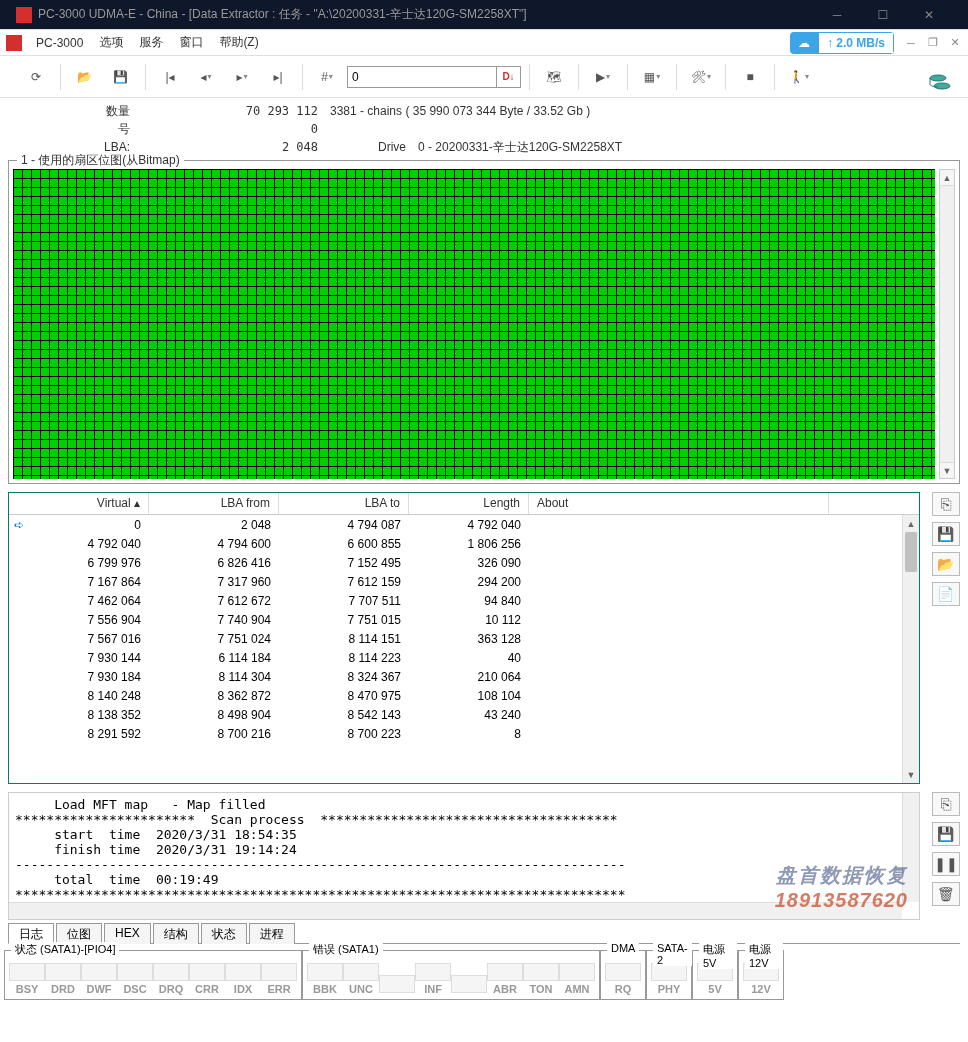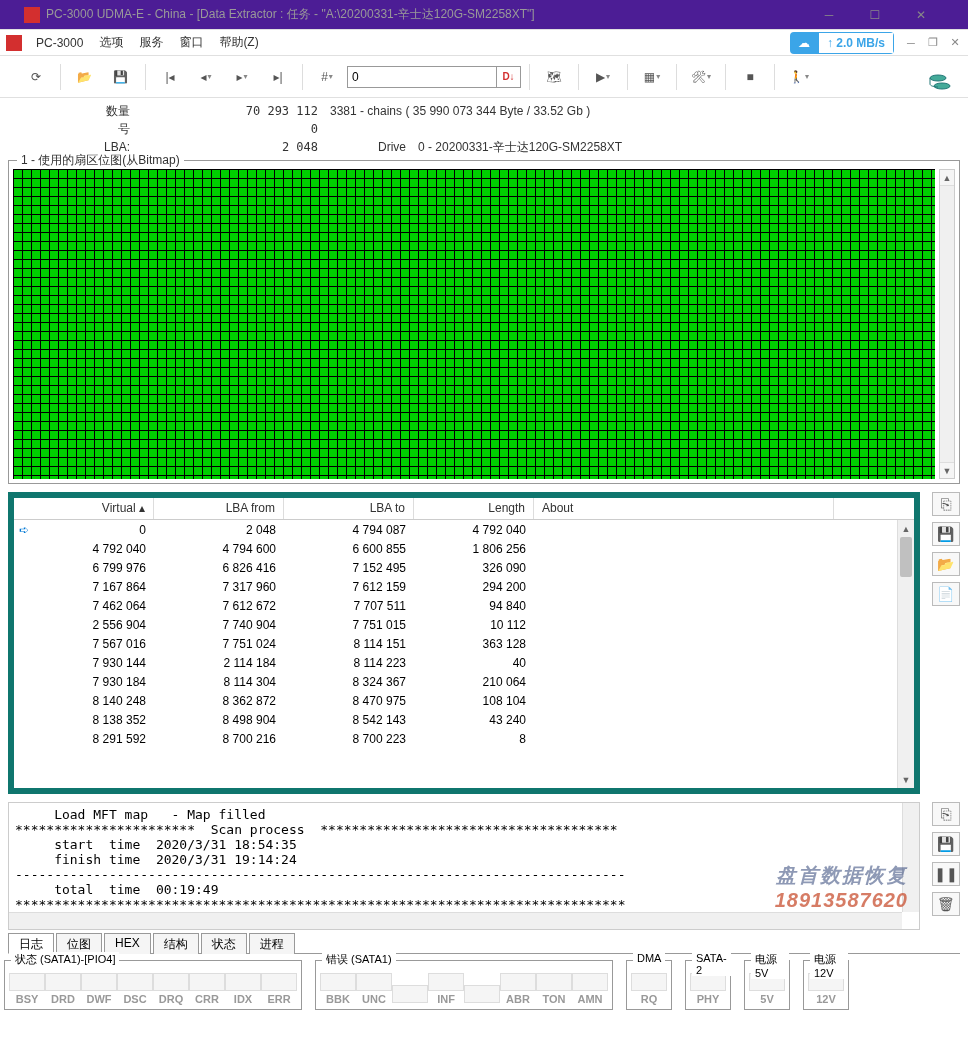--- a/index.html
+++ b/index.html
@@ -1,19 +1,19 @@
 <!DOCTYPE html>
 <html><head>
 <meta charset="utf-8">
 <style>
 * { margin: 0; padding: 0; box-sizing: border-box; font-family: "Microsoft YaHei", Arial, sans-serif; }
 body { background: #fff; width: 968px; height: 1042px; overflow: hidden; font-size: 12px; }
 
 
-.titlebar { height: 30px; background: #4c1d95; display: flex; align-items: center; padding: 0 24px; border-bottom: 1px solid #e0e0e0; }
+.titlebar { height: 30px; background: #0f172a; display: flex; align-items: center; padding: 0 16px; border-bottom: 1px solid #e0e0e0; }
 .titlebar .app-icon { width: 16px; height: 16px; background: #d32f2f; margin-right: 6px; }
 .titlebar .title { color: #999; font-size: 12px; flex: 1; }
 .titlebar .win-controls { display: flex; gap: 0; }
 .titlebar .win-btn { width: 46px; height: 30px; display: flex; align-items: center; justify-content: center; color: #888; cursor: pointer; }
 
 
 .menubar { height: 26px; background: #fff; display: flex; align-items: center; padding: 0 4px; border-bottom: 1px solid #e0e0e0; }
 .menubar .app-icon2 { width: 16px; height: 16px; background: #d32f2f; margin: 0 6px 0 2px; }
 .menubar .menu-item { padding: 4px 8px; color: #333; cursor: pointer; }
 .menubar .spacer { flex: 1; }
@@ -50,21 +50,21 @@
     linear-gradient(#000 1px, transparent 1px),
     linear-gradient(90deg, #000 1px, transparent 1px);
   background-size: 9px 9px;
   background-color: #00d000;
 }
 .bitmap-scroll { position: absolute; right: 4px; top: 8px; bottom: 4px; width: 16px; background: #f0f0f0; border: 1px solid #ccc; }
 .bitmap-scroll .arrow { height: 16px; display: flex; align-items: center; justify-content: center; font-size: 9px; color: #666; background:#f5f5f5; border-bottom:1px solid #ddd;}
 .bitmap-scroll .arrow.dn{border-top:1px solid #ddd; border-bottom:none; position:absolute; bottom:0; left:0; right:0;}
 
 
-.table-area { margin: 8px 48px 0 8px; border: 6px solid #0f766e; }
+.table-area { margin: 8px 48px 0 8px; border: 1px solid #0f766e; }
 .thead { display: flex; background: #fff; border-bottom: 1px solid #ccc; height: 22px; }
 .th { border-right: 1px solid #ddd; padding: 3px 8px; font-size: 12px; color: #333; text-align: right; }
 .th.left { text-align: left; }
 .tbody { height: 268px; overflow: hidden; font-family: Consolas, monospace; font-size: 12px; position: relative;}
 .trow { display: flex; height: 19px; align-items: center; }
 .td { padding: 0 8px; text-align: right; white-space: pre; }
 .row-icon { width: 20px; display: flex; justify-content: center; color: #0078d4; }
 .tbody-scroll{position:absolute; right:0; top:0; bottom:0; width:17px; background:#f0f0f0; border-left:1px solid #ddd;}
 .tbody-scroll .sb-arrow{height:17px; display:flex;align-items:center;justify-content:center;font-size:9px;color:#666;}
 .tbody-scroll .sb-thumb{position:absolute; left:2px; right:2px; top:17px; height:40px; background:#c0c0c0; border-radius:2px;}
@@ -77,21 +77,21 @@
 .log-text { font-family: Consolas, monospace; font-size: 13px; white-space: pre; padding: 4px 6px; line-height: 15px; overflow:hidden; height:104px;}
 .log-scroll-v{position:absolute; right:0; top:0; width:17px; bottom:17px; background:#f0f0f0; border-left:1px solid #ddd;}
 .log-scroll-h{position:absolute; left:0; right:17px; bottom:0; height:17px; background:#f0f0f0; border-top:1px solid #ddd;}
 
 
 .tabs { margin: 2px 8px 0 8px; display: flex; height: 22px; border-bottom: 1px solid #999; }
 .tab { padding: 2px 10px; border: 1px solid #999; border-bottom: none; margin-right: 2px; background: #f5f5f5; font-size: 12px; cursor: pointer; position:relative; top:1px;}
 .tab.active { background: #fff; border-bottom: 1px solid #fff; }
 
 
-.status-bar { margin-top: 6px; display: flex; gap: 13px; padding: 0 4px; height: 50px; }
+.status-bar { margin-top: 6px; display: flex; gap: 0; padding: 0 4px; height: 50px; }
 .status-group { border: 1px solid #999; flex-shrink: 0; position: relative; padding-top: 2px;}
 .status-group .sg-title { position: absolute; top: -9px; left: 6px; background: #fff; padding: 0 4px; font-size: 11px; }
 .status-group .sg-body { display: flex; height: 100%; align-items: flex-end; padding: 2px 4px 4px 4px; gap: 0; font-weight: bold; }
 .sg-cell { width: 36px; text-align: center; font-size: 11px; color: #999; }
 .sg-bar { height: 18px; background: #f5f5f5; border: 1px solid #ddd; margin-bottom: 2px; }
 
 .watermark { position: absolute; right: 60px; bottom: 130px; text-align: right; pointer-events: none; }
 .watermark .wm1 { color: rgba(50,70,120,0.55); font-size: 20px; font-weight: bold; font-style: italic; letter-spacing: 2px;}
 .watermark .wm2 { color: rgba(200,80,50,0.75); font-size: 20px; font-weight: bold; font-style: italic; letter-spacing: 1px;}
 
@@ -243,38 +243,38 @@
         <div class="trow">
           <div class="row-icon"></div>
           <div class="td" style="width: 120px;">7 462 064</div>
           <div class="td" style="width: 130px;">7 612 672</div>
           <div class="td" style="width: 130px;">7 707 511</div>
           <div class="td" style="width: 120px;">94 840</div>
           <div class="td" style="width: 300px;"></div>
         </div>
         <div class="trow">
           <div class="row-icon"></div>
-          <div class="td" style="width: 120px;">2 556 904</div>
+          <div class="td" style="width: 120px;">7 556 904</div>
           <div class="td" style="width: 130px;">7 740 904</div>
           <div class="td" style="width: 130px;">7 751 015</div>
           <div class="td" style="width: 120px;">10 112</div>
           <div class="td" style="width: 300px;"></div>
         </div>
         <div class="trow">
           <div class="row-icon"></div>
           <div class="td" style="width: 120px;">7 567 016</div>
           <div class="td" style="width: 130px;">7 751 024</div>
           <div class="td" style="width: 130px;">8 114 151</div>
           <div class="td" style="width: 120px;">363 128</div>
           <div class="td" style="width: 300px;"></div>
         </div>
         <div class="trow">
           <div class="row-icon"></div>
           <div class="td" style="width: 120px;">7 930 144</div>
-          <div class="td" style="width: 130px;">2 114 184</div>
+          <div class="td" style="width: 130px;">6 114 184</div>
           <div class="td" style="width: 130px;">8 114 223</div>
           <div class="td" style="width: 120px;">40</div>
           <div class="td" style="width: 300px;"></div>
         </div>
         <div class="trow">
           <div class="row-icon"></div>
           <div class="td" style="width: 120px;">7 930 184</div>
           <div class="td" style="width: 130px;">8 114 304</div>
           <div class="td" style="width: 130px;">8 324 367</div>
           <div class="td" style="width: 120px;">210 064</div>

